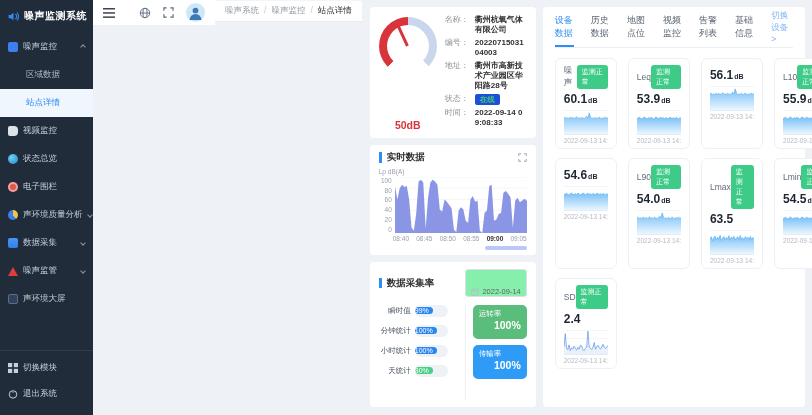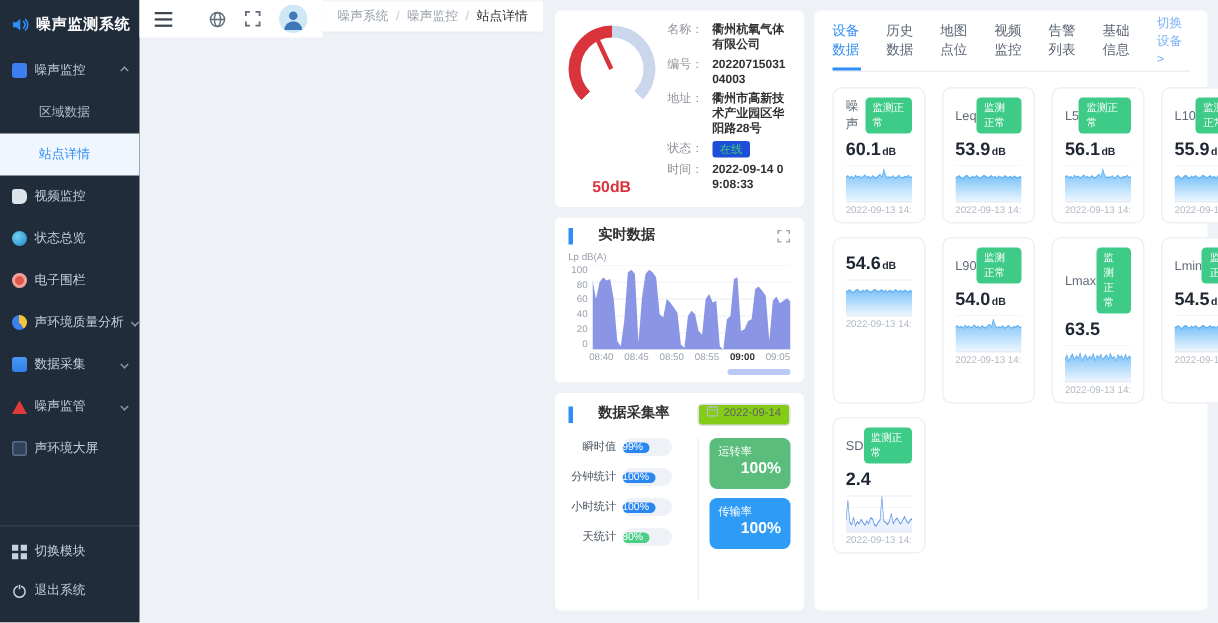--- a/index.html
+++ b/index.html
@@ -51,39 +51,39 @@
   .gauge-wrap{width:60px;flex-shrink:0;position:relative;padding-top:4px}
   .gauge{width:58px;height:58px;border-radius:50%;position:relative;
     background:conic-gradient(from 225deg,#d9333c 0 37.5%,#c9d6ec 37.5% 75%,transparent 75% 100%)}
   .gauge::after{content:"";position:absolute;inset:8px;background:#fff;border-radius:50%}
   .needle{position:absolute;left:calc(50% - 1.5px);bottom:50%;width:3px;height:22px;background:#d9333c;border-radius:3px 3px 1px 1px;transform-origin:bottom center;transform:rotate(-25deg);z-index:2}
   .gauge-label{position:absolute;bottom:0;left:0;width:58px;text-align:center;color:#d9333c;font-weight:bold;font-size:10.5px;z-index:3}
   .fields{flex:1;min-width:0;padding-top:2px}
   .frow{display:flex;margin-bottom:3px;line-height:1.25}
   .flabel{width:30px;color:#909399;font-size:8px;flex-shrink:0}
   .fvalue{flex:1;color:#303133;font-size:8px;font-weight:bold;word-break:break-all}
-  .badge-online{display:inline-block;background:#1d4ed8;color:#42c57a;font-size:7.5px;font-weight:normal;padding:1px 5px;border-radius:2px}
+  .badge-online{display:inline-block;background:#1d4ed8;color:#42c57a;font-size:7.5px;font-weight:bold;padding:1px 5px;border-radius:2px}
 
   .sec-head{display:flex;align-items:center}
-  .sec-title{font-size:9.5px;font-weight:bold;color:#303133;border-left:3px solid #2f8ef5;padding-left:17px;line-height:1.1}
+  .sec-title{font-size:9.5px;font-weight:bold;color:#303133;border-left:3px solid #2f8ef5;padding-left:5px;line-height:1.1}
   .rt-card{padding:7px 9px 5px}
   .rt-chart{margin-top:5px}
   .ylab{font-size:6.5px;color:#9aa1ac;margin-bottom:2px}
   .plot-row{display:flex}
   .yaxis{width:16px;display:flex;flex-direction:column;justify-content:space-between;text-align:right;font-size:6.5px;color:#9aa1ac;padding-right:3px;height:56px}
   .plot{flex:1;height:56px}
   .plot svg{width:100%;height:100%;display:block}
   .xaxis{display:flex;justify-content:space-between;font-size:6.5px;color:#9aa1ac;padding-left:14px;margin-top:2px}
   .xaxis .bold{color:#303133;font-weight:bold}
   .hscroll{height:4px;margin:4px 0 0 14px;position:relative}
   .hthumb{position:absolute;right:0;top:0;width:42px;height:4px;background:#b9c8f7;border-radius:2px;cursor:pointer}
 
   .col-card{padding:7px 9px;flex:1;display:flex;flex-direction:column;min-height:0}
   .col-head{display:flex;align-items:center;justify-content:space-between}
-  .date-input{display:flex;align-items:flex-start;gap:3px;border:1px solid #dcdfe6;border-radius:3px;height:15px;padding:0 5px;font-size:7.5px;color:#606266;background:#84cc16;cursor:pointer}
+  .date-input{display:flex;align-items:flex-end;gap:3px;border:1px solid #dcdfe6;border-radius:3px;height:28px;padding:0 5px;font-size:7.5px;color:#606266;background:#86efac;cursor:pointer}
   .col-body{display:flex;gap:17px;margin-top:8px;flex:1;min-height:0}
   .bars{flex:1;min-width:0}
   .brow{display:flex;align-items:center;margin-bottom:8px}
   .blabel{width:36px;text-align:right;font-size:7.5px;color:#4a5361;padding-right:4px;flex-shrink:0}
   .btrack{flex:1;height:12px;background:#eef1f6;border-radius:6px;overflow:hidden}
   .bar-fill{height:12px;border-radius:6px;text-align:right;color:#fff;font-size:7px;line-height:12px;padding-right:4px}
   .bar-fill.blue{background:#2b87f0}
   .bar-fill.green{background:#49cf86}
   .stat-col{width:62px;border-left:1px solid #eef1f5;padding-left:7px;display:flex;flex-direction:column;gap:6px}
   .stat-card{border-radius:5px;padding:4px 6px;color:#fff;height:34px;display:flex;flex-direction:column;}
@@ -411,24 +411,20 @@
             <div class="mval"><span>53.9</span><span class="munit">dB</span></div>
             <div class="mchart">
                 <svg viewBox="0 0 110 25" preserveAspectRatio="none">
                   <polygon points="0,25 0.00,9.00 3.14,8.25 6.29,7.50 9.43,8.75 12.57,9.50 15.71,8.00 18.86,7.25 22.00,8.50 25.14,9.25 28.29,7.75 31.43,8.75 34.57,7.50 37.71,8.25 40.86,9.25 44.00,8.50 47.14,7.25 50.29,8.00 53.43,9.00 56.57,8.25 59.71,7.50 62.86,8.75 66.00,8.00 69.14,9.25 72.29,7.75 75.43,8.50 78.57,9.00 81.71,7.50 84.86,8.25 88.00,8.75 91.14,8.00 94.29,9.00 97.43,7.75 100.57,8.50 103.71,9.25 106.86,8.00 110.00,8.75 110,25" fill="url(#gradBlue)"></polygon>
                   <polyline points="0.00,9.00 3.14,8.25 6.29,7.50 9.43,8.75 12.57,9.50 15.71,8.00 18.86,7.25 22.00,8.50 25.14,9.25 28.29,7.75 31.43,8.75 34.57,7.50 37.71,8.25 40.86,9.25 44.00,8.50 47.14,7.25 50.29,8.00 53.43,9.00 56.57,8.25 59.71,7.50 62.86,8.75 66.00,8.00 69.14,9.25 72.29,7.75 75.43,8.50 78.57,9.00 81.71,7.50 84.86,8.25 88.00,8.75 91.14,8.00 94.29,9.00 97.43,7.75 100.57,8.50 103.71,9.25 106.86,8.00 110.00,8.75" fill="none" stroke="#5fb0f2" stroke-width="1" stroke-linejoin="round"></polyline>
                 </svg>
               </div>
             <div class="mtime">2022-09-13 14:</div>
           </div>
           <div class="mcard">
-            <div class="mcard-top">
-                <span class="mname">L5</span>
-                <span class="mbadge">监测正常</span>
-              </div>
             <div class="mval"><span>56.1</span><span class="munit">dB</span></div>
             <div class="mchart">
                 <svg viewBox="0 0 110 25" preserveAspectRatio="none">
                   <polygon points="0,25 0.00,8.50 3.14,7.50 6.29,9.00 9.43,8.00 12.57,9.25 15.71,7.25 18.86,8.50 22.00,7.75 25.14,9.00 28.29,8.25 31.43,7.00 34.57,8.75 37.71,8.00 40.86,9.25 44.00,7.50 47.14,8.50 50.29,9.00 53.43,7.75 56.57,6.50 59.71,8.50 62.86,3.00 66.00,7.25 69.14,9.00 72.29,8.25 75.43,8.75 78.57,7.50 81.71,9.25 84.86,8.50 88.00,7.25 91.14,8.75 94.29,9.00 97.43,8.00 100.57,8.50 103.71,7.25 106.86,8.75 110.00,8.25 110,25" fill="url(#gradBlue)"></polygon>
                   <polyline points="0.00,8.50 3.14,7.50 6.29,9.00 9.43,8.00 12.57,9.25 15.71,7.25 18.86,8.50 22.00,7.75 25.14,9.00 28.29,8.25 31.43,7.00 34.57,8.75 37.71,8.00 40.86,9.25 44.00,7.50 47.14,8.50 50.29,9.00 53.43,7.75 56.57,6.50 59.71,8.50 62.86,3.00 66.00,7.25 69.14,9.00 72.29,8.25 75.43,8.75 78.57,7.50 81.71,9.25 84.86,8.50 88.00,7.25 91.14,8.75 94.29,9.00 97.43,8.00 100.57,8.50 103.71,7.25 106.86,8.75 110.00,8.25" fill="none" stroke="#5fb0f2" stroke-width="1" stroke-linejoin="round"></polyline>
                 </svg>
               </div>
             <div class="mtime">2022-09-13 14:</div>
           </div>
           <div class="mcard">

